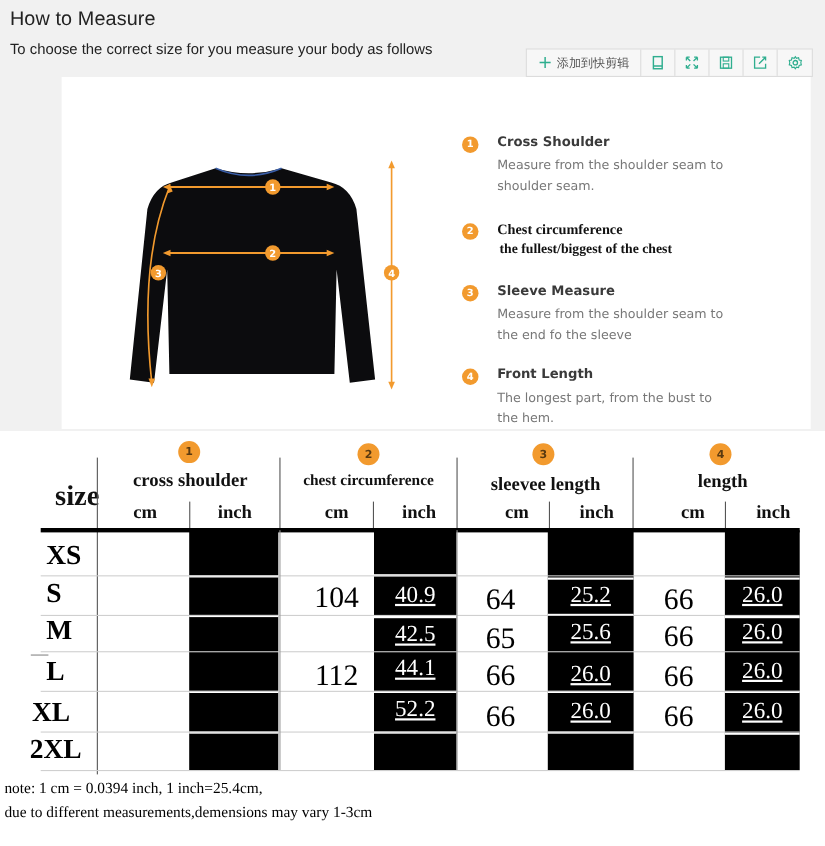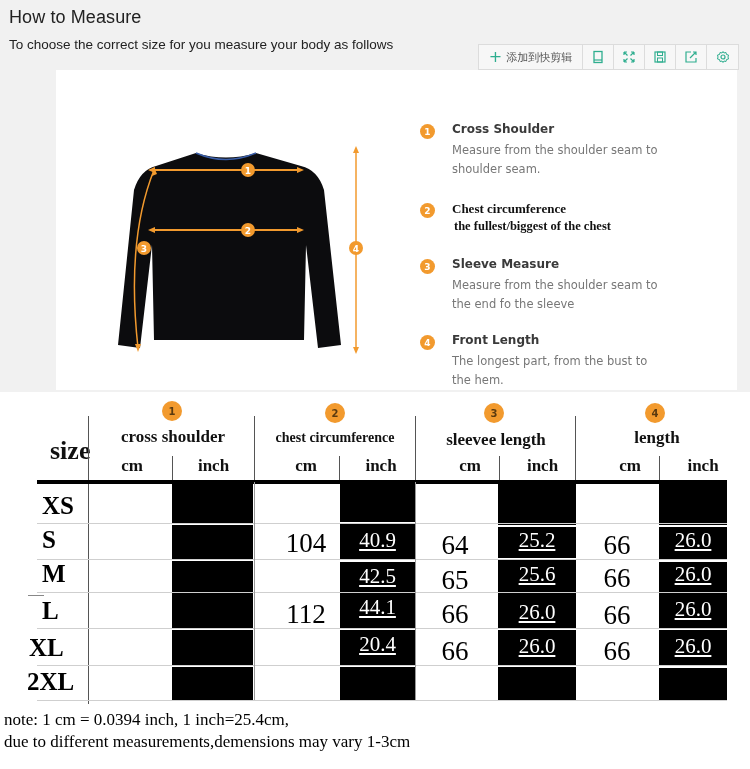--- a/index.html
+++ b/index.html
@@ -100,21 +100,21 @@
     font-size: 25px;
   }
   .cm-val {
     position: absolute; font-family: "Liberation Serif", serif; color: #000; font-size: 27px; text-align: center;
   }
   .inch-val {
     position: absolute; font-family: "Liberation Serif", serif; color: #fff; font-size: 21px; text-align: center; text-decoration: underline;
   }
 
   .note {
-    position: absolute; left: 4px; font-family: "Liberation Serif", serif; font-size: 17px; color: #000;
+    position: absolute; left: 4px; font-family: "Liberation Serif", serif; font-size: 14px; color: #000;
     white-space: nowrap;
   }
 </style>
 </head>
 <body>
 
 <div class="top-area">
   <div class="page-title">How to Measure</div>
   <div class="page-subtitle">To choose the correct size for you measure your body as follows</div>
 
@@ -301,21 +301,21 @@
   <div class="cm-val" style="left:582px; top:171px; width:70px;">66</div>
   <div class="inch-val" style="left:659px; top:170px; width:68px;">26.0</div>
 
   <div class="cm-val" style="left:256px; top:207px; width:100px;">112</div>
   <div class="inch-val" style="left:340px; top:203px; width:75px;">44.1</div>
   <div class="cm-val" style="left:420px; top:207px; width:70px;">66</div>
   <div class="inch-val" style="left:498px; top:208px; width:78px;">26.0</div>
   <div class="cm-val" style="left:582px; top:208px; width:70px;">66</div>
   <div class="inch-val" style="left:659px; top:205px; width:68px;">26.0</div>
 
-  <div class="inch-val" style="left:340px; top:240px; width:75px;">20.4</div>
+  <div class="inch-val" style="left:340px; top:240px; width:75px;">52.2</div>
   <div class="cm-val" style="left:420px; top:244px; width:70px;">66</div>
   <div class="inch-val" style="left:498px; top:242px; width:78px;">26.0</div>
   <div class="cm-val" style="left:582px; top:244px; width:70px;">66</div>
   <div class="inch-val" style="left:659px; top:242px; width:68px;">26.0</div>
 </div>
 
 <div class="note" style="top:710px;">note: 1 cm = 0.0394 inch, 1 inch=25.4cm,</div>
 <div class="note" style="top:732px;">due to different measurements,demensions may vary 1-3cm</div>
 
 </body></html>

